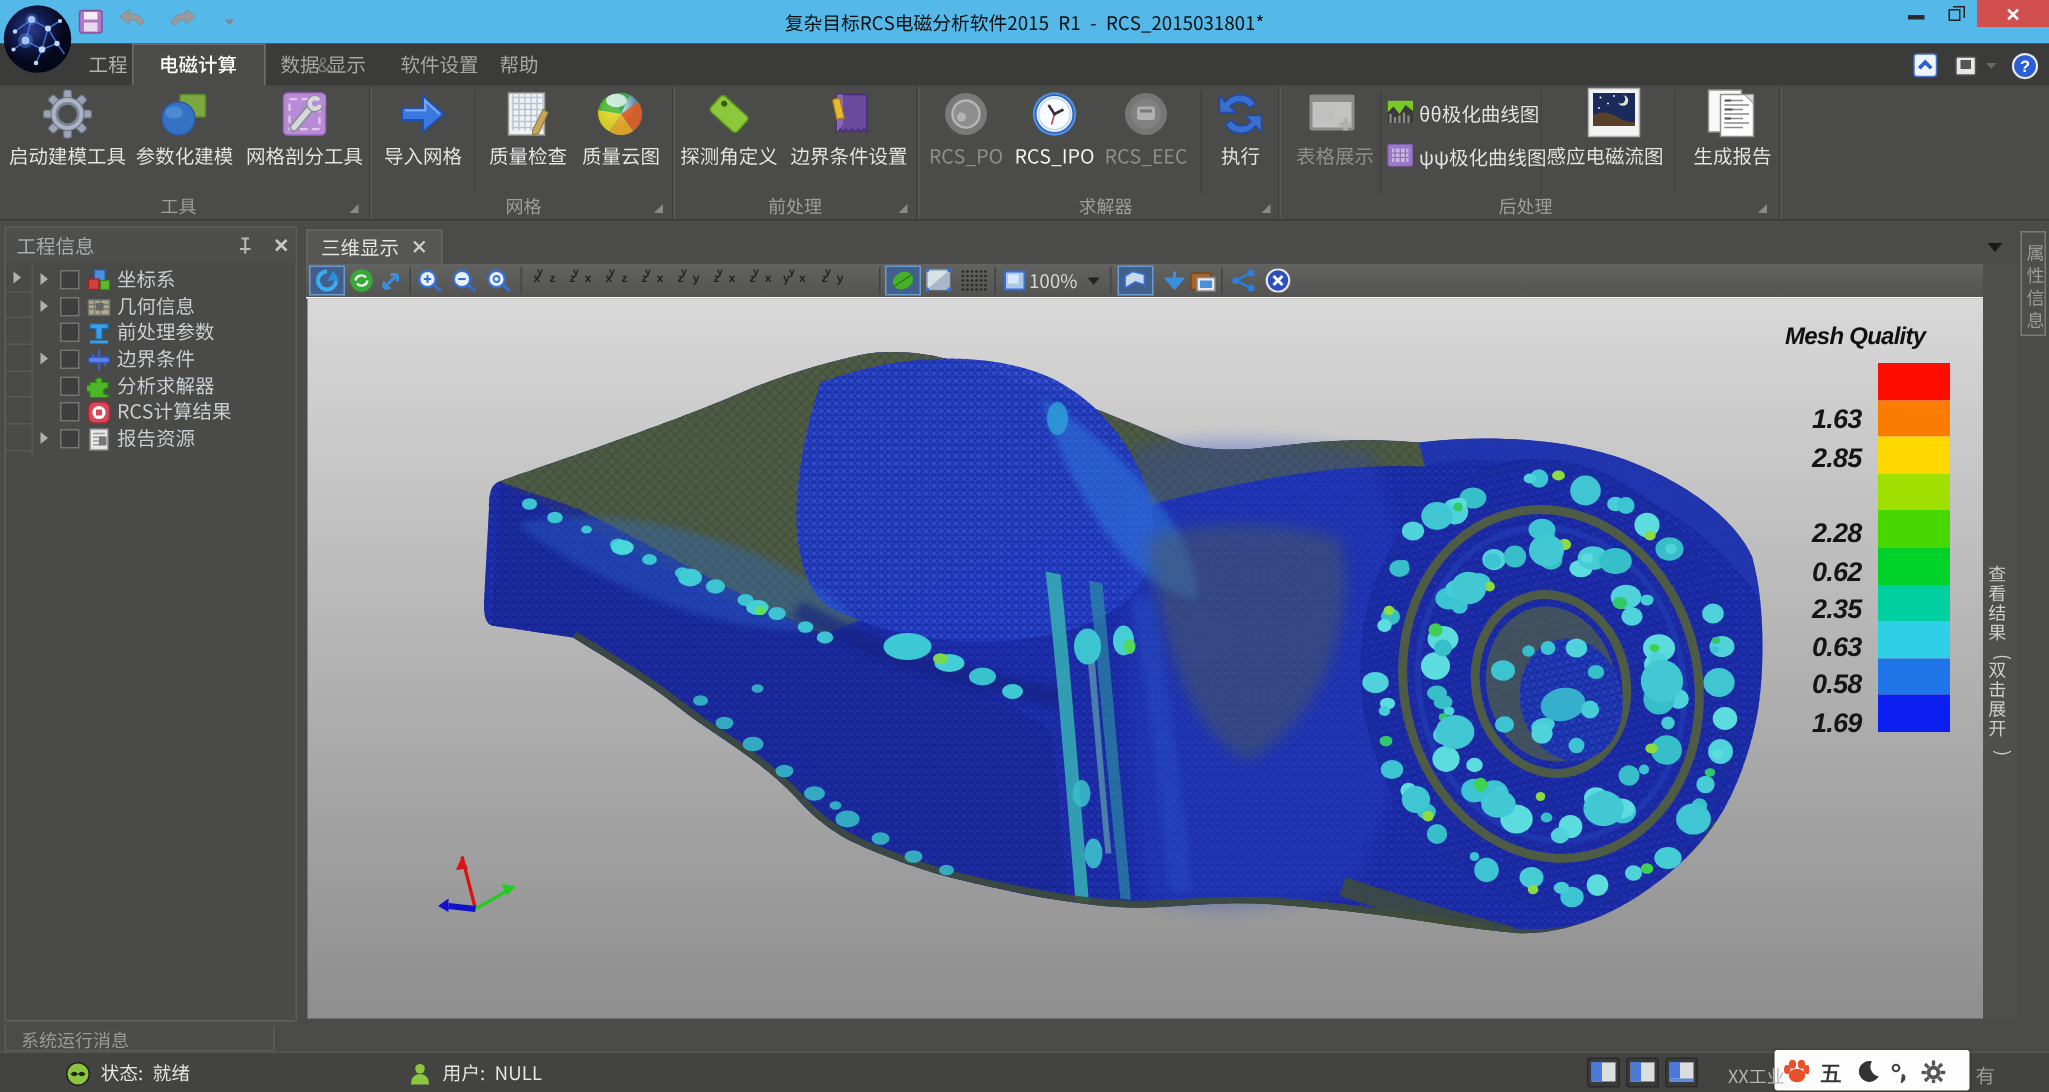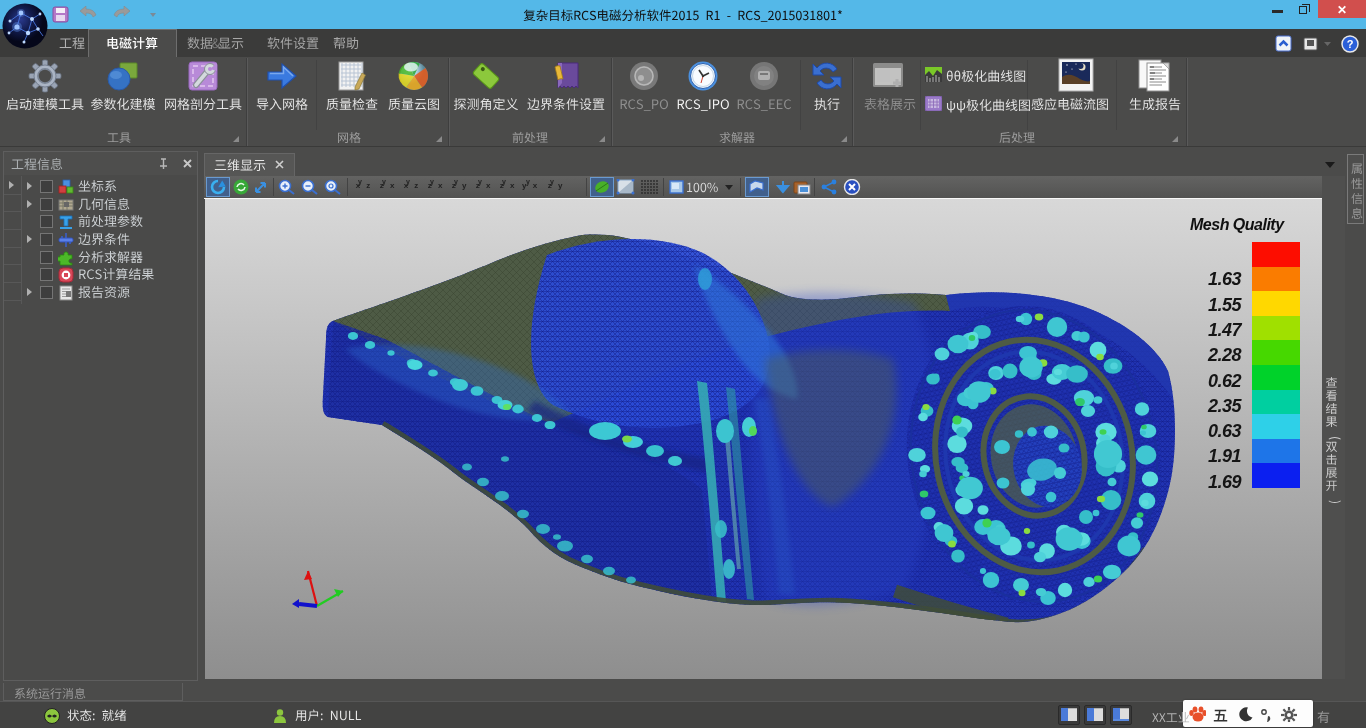--- a/index.html
+++ b/index.html
@@ -702,27 +702,26 @@
     <div style="position:absolute;left:0;top:98.4px;width:48px;height:24.7px;background:#46d800"></div>
     <div style="position:absolute;left:0;top:123.0px;width:48px;height:24.7px;background:#00d22a"></div>
     <div style="position:absolute;left:0;top:147.6px;width:48px;height:24.7px;background:#00cfa0"></div>
     <div style="position:absolute;left:0;top:172.2px;width:48px;height:24.7px;background:#2ed0e8"></div>
     <div style="position:absolute;left:0;top:196.8px;width:48px;height:24.7px;background:#1e75e8"></div>
     <div style="position:absolute;left:0;top:221.4px;width:48px;height:24.7px;background:#0b1ff0"></div>
   </div>
 <div class="abs" style="left:1190px;top:216px;width:110px;font:italic bold 16px 'Liberation Sans';color:#101010;letter-spacing:-0.5px">Mesh Quality</div>
 <div class="abs" style="left:1000px;top:218px;width:300px;height:280px">
     <div style="position:absolute;left:0;width:241px;text-align:right;top:51.3px;font:italic bold 18px &quot;Liberation Sans&quot;,sans-serif;color:#151515;letter-spacing:-0.5px">1.63</div>
-    <div style="position:absolute;left:0;width:241px;text-align:right;top:76.6px;font:italic bold 18px &quot;Liberation Sans&quot;,sans-serif;color:#151515;letter-spacing:-0.5px">1.55</div>
-    <div style="position:absolute;left:0;width:241px;text-align:right;top:101.9px;font:italic bold 18px &quot;Liberation Sans&quot;,sans-serif;color:#151515;letter-spacing:-0.5px">1.47</div>
+    <div style="position:absolute;left:0;width:241px;text-align:right;top:76.6px;font:italic bold 18px &quot;Liberation Sans&quot;,sans-serif;color:#151515;letter-spacing:-0.5px">2.85</div>
     <div style="position:absolute;left:0;width:241px;text-align:right;top:127.2px;font:italic bold 18px &quot;Liberation Sans&quot;,sans-serif;color:#151515;letter-spacing:-0.5px">2.28</div>
     <div style="position:absolute;left:0;width:241px;text-align:right;top:152.5px;font:italic bold 18px &quot;Liberation Sans&quot;,sans-serif;color:#151515;letter-spacing:-0.5px">0.62</div>
     <div style="position:absolute;left:0;width:241px;text-align:right;top:177.8px;font:italic bold 18px &quot;Liberation Sans&quot;,sans-serif;color:#151515;letter-spacing:-0.5px">2.35</div>
     <div style="position:absolute;left:0;width:241px;text-align:right;top:203.1px;font:italic bold 18px &quot;Liberation Sans&quot;,sans-serif;color:#151515;letter-spacing:-0.5px">0.63</div>
-    <div style="position:absolute;left:0;width:241px;text-align:right;top:228.4px;font:italic bold 18px &quot;Liberation Sans&quot;,sans-serif;color:#151515;letter-spacing:-0.5px">1.91</div>
+    <div style="position:absolute;left:0;width:241px;text-align:right;top:228.4px;font:italic bold 18px &quot;Liberation Sans&quot;,sans-serif;color:#151515;letter-spacing:-0.5px">0.58</div>
     <div style="position:absolute;left:0;width:241px;text-align:right;top:253.7px;font:italic bold 18px &quot;Liberation Sans&quot;,sans-serif;color:#151515;letter-spacing:-0.5px">1.69</div>
   </div>
 
 <div class="abs" style="left:1322px;top:176px;width:23px;height:503px;background:#4f4f4e"></div>
 
 <div class="abs" style="left:1347px;top:154px;width:17px;height:70px;border:1px solid #7a7a7a;background:#4e4e4d"></div>
 
 <div class="abs" style="left:3px;top:683px;width:180px;height:18px;background:#4b4b4a;border:1px solid #5e5e5e;border-top:none"></div>
 <div class="abs" style="left:0;top:701px;width:1366px;height:27px;background:#434342;border-top:1px solid #565656"></div>
 <svg class="abs" style="left:44px;top:708px" width="16" height="16" viewBox="0 0 16 16">

